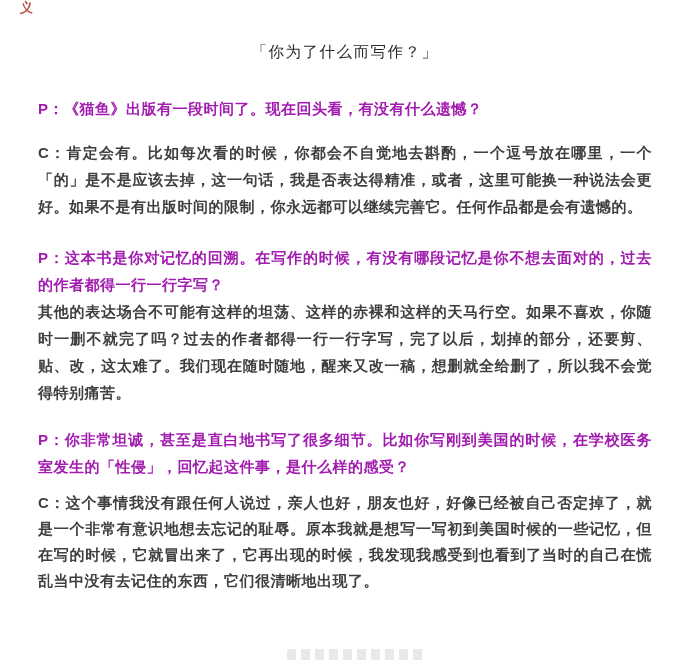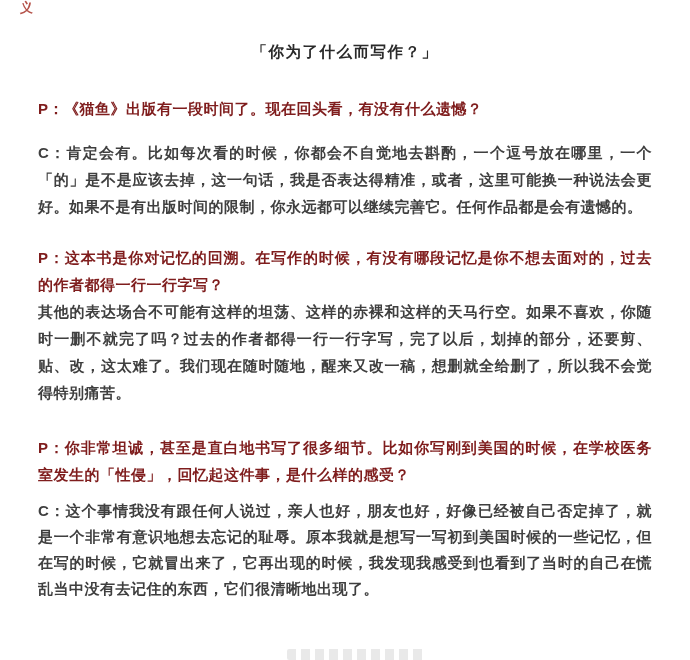--- a/index.html
+++ b/index.html
@@ -31,47 +31,47 @@
     left: 38px;
     top: 0;
     width: 614px;
   }
   .title {
     margin: 0;
     padding-top: 42px;
     text-align: center;
     font-size: 15.5px;
     line-height: 20px;
-    font-weight: 700;
+    font-weight: 400;
     letter-spacing: 1.5px;
     color: #2a2a2a;
   }
   .para {
     margin: 0;
     font-size: 15px;
     line-height: 27px;
     text-align: justify;
     text-justify: inter-ideograph;
     letter-spacing: 0.5px;
     word-break: break-all;
   }
   .question {
-    color: #7f1d1d;
+    color: #a21caf;
     font-weight: 700;
   }
   .answer {
     color: #3f3f3f;
     font-weight: 700;
   }
   .p1 { margin-top: 33px; }
   .p2 { margin-top: 17px; }
   .p3 { margin-top: 24px; }
   .p4 { margin-top: 8px;  }
   .p5 { }
-  .p6 { margin-top: 28px; }
+  .p6 { margin-top: 20px; }
   .p7 { margin-top: 10px; line-height: 26px; }
   .watermark-fragment {
     position: absolute;
     left: 287px;
     top: 649px;
     width: 138px;
     height: 11px;
     opacity: 0.18;
     filter: blur(0.6px);
     background:

